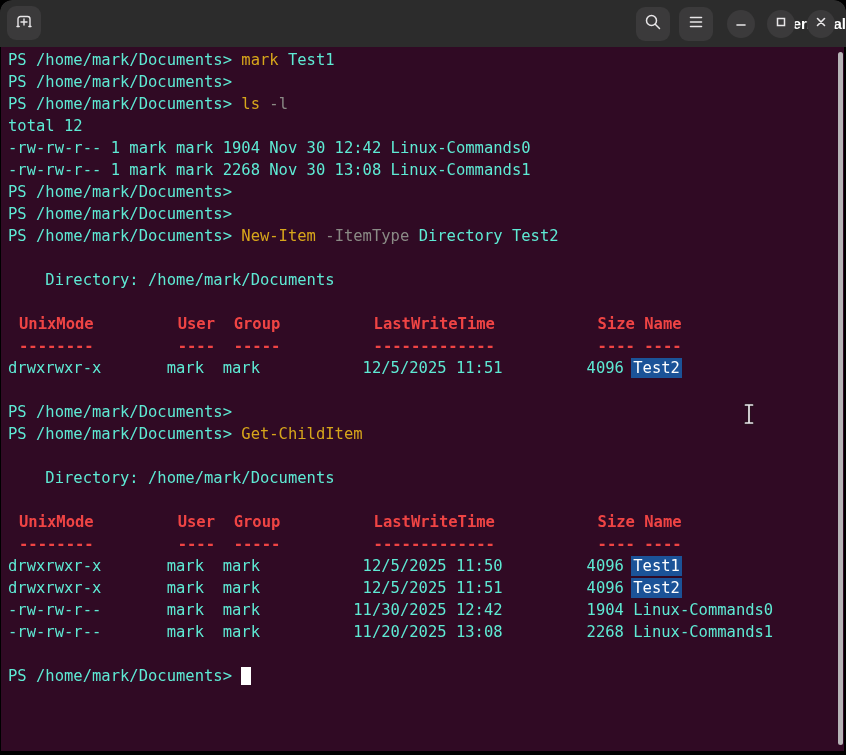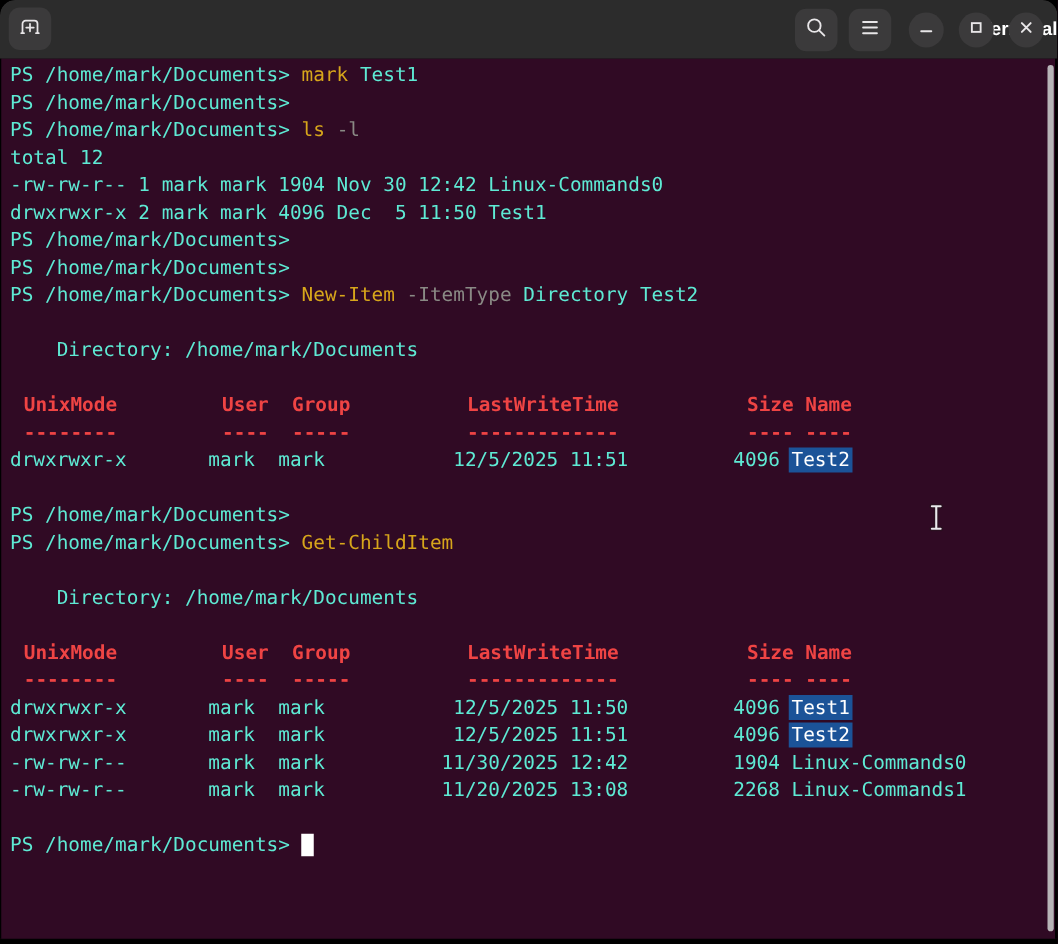--- a/index.html
+++ b/index.html
@@ -92,21 +92,21 @@
     </div>
   </div>
 
   <div class="term">
     <div class="screen">
         <div class="tline"><span class="fg">PS /home/mark/Documents&gt; </span><span class="cmd">mark</span><span class="fg"> Test1</span></div>
         <div class="tline"><span class="fg">PS /home/mark/Documents&gt;</span></div>
         <div class="tline"><span class="fg">PS /home/mark/Documents&gt; </span><span class="cmd">ls</span><span class="fg"> </span><span class="param">-l</span></div>
         <div class="tline"><span class="fg">total 12</span></div>
         <div class="tline"><span class="fg">-rw-rw-r-- 1 mark mark 1904 Nov 30 12:42 Linux-Commands0</span></div>
-        <div class="tline"><span class="fg">drwxrwxr-x 2 mark mark 4096 Dec  5 11:50 Test1</span></div>
+        <div class="tline"><span class="fg">-rw-rw-r-- 1 mark mark 2268 Nov 30 13:08 Linux-Commands1</span></div>
         <div class="tline"><span class="fg">PS /home/mark/Documents&gt;</span></div>
         <div class="tline"><span class="fg">PS /home/mark/Documents&gt;</span></div>
         <div class="tline"><span class="fg">PS /home/mark/Documents&gt; </span><span class="cmd">New-Item</span><span class="fg"> </span><span class="param">-ItemType</span><span class="fg"> Directory Test2</span></div>
         <div class="tline"></div>
         <div class="tline"><span class="fg">    Directory: /home/mark/Documents</span></div>
         <div class="tline"></div>
         <div class="tline"><span class="hdr">UnixMode         User  Group          LastWriteTime           Size Name</span></div>
         <div class="tline"><span class="hdr">--------         ----  -----          -------------           ---- ----</span></div>
         <div class="tline"><span class="fg">drwxrwxr-x       mark  mark           12/5/2025 11:51         4096 </span><span class="dir">Test2</span></div>
         <div class="tline"></div>

